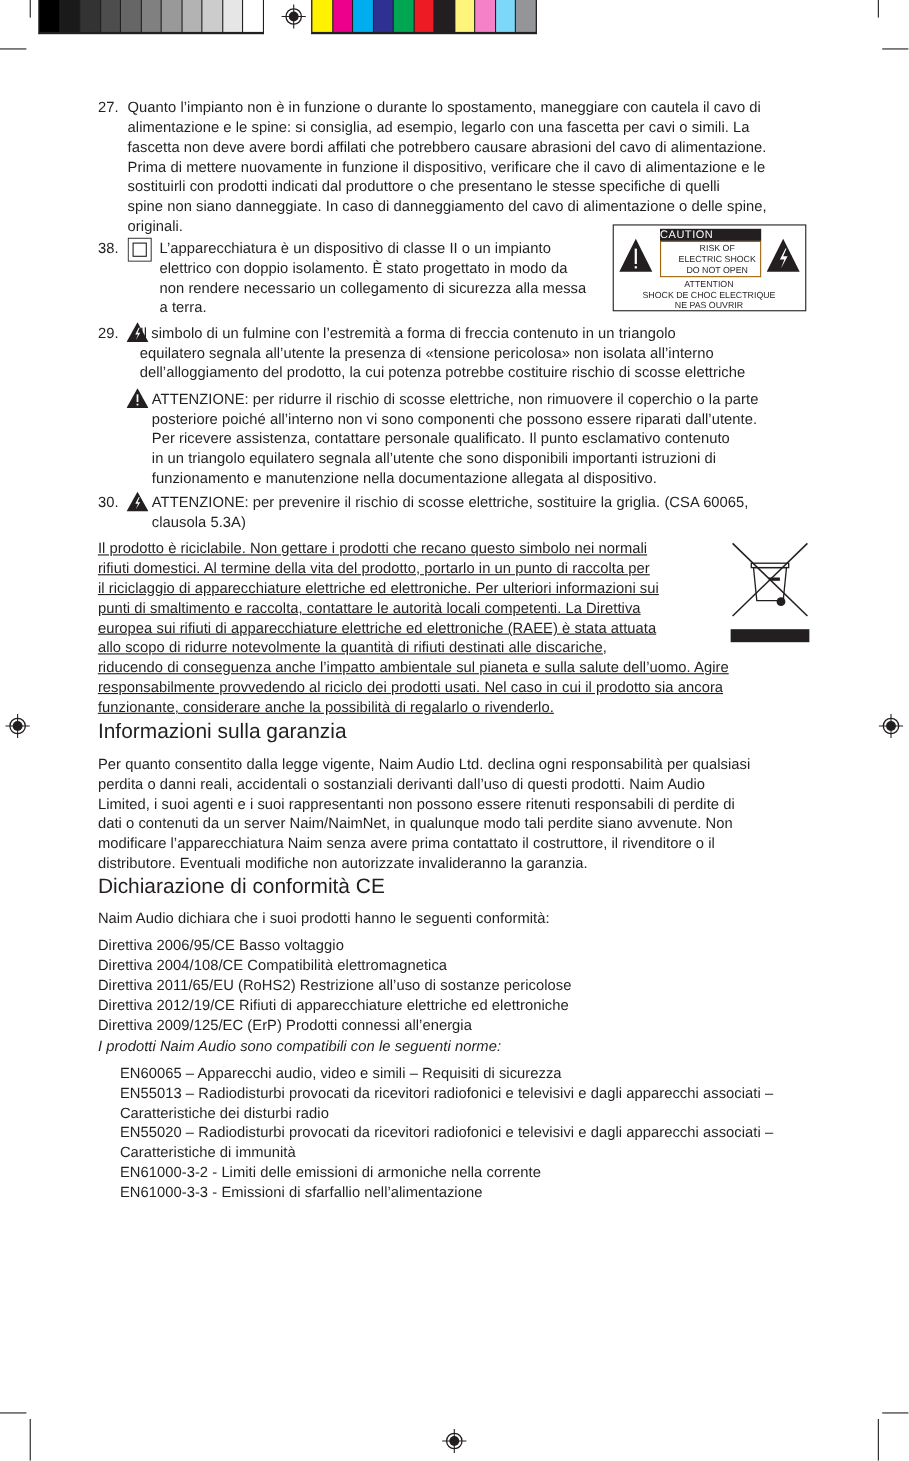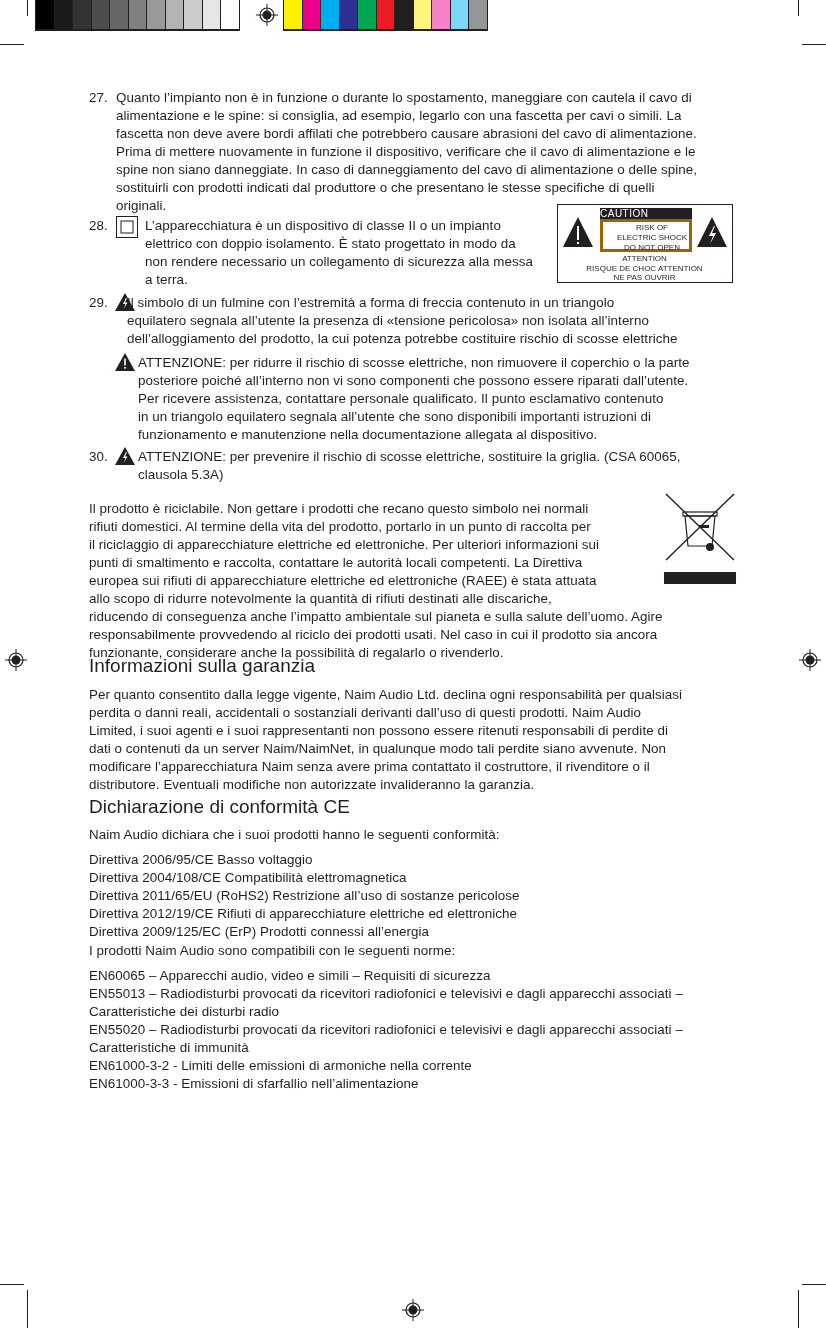--- a/index.html
+++ b/index.html
@@ -87,28 +87,28 @@
   <line x1="1" y1="12" x2="23" y2="12" stroke="#231f20" stroke-width="1"></line>
 </svg>
 
 <div class="item txt" style="top:89px;">
   <span class="num">27.</span>
   <div class="body-indent">
     <span class="line">Quanto l’impianto non è in funzione o durante lo spostamento, maneggiare con cautela il cavo di</span>
     <span class="line">alimentazione e le spine: si consiglia, ad esempio, legarlo con una fascetta per cavi o simili. La</span>
     <span class="line">fascetta non deve avere bordi affilati che potrebbero causare abrasioni del cavo di alimentazione.</span>
     <span class="line">Prima di mettere nuovamente in funzione il dispositivo, verificare che il cavo di alimentazione e le</span>
+    <span class="line">sostituirli con prodotti indicati dal produttore o che presentano le stesse specifiche di quelli</span>
     <span class="line">spine non siano danneggiate. In caso di danneggiamento del cavo di alimentazione o delle spine,</span>
-    <span class="line">sostituirli con prodotti indicati dal produttore o che presentano le stesse specifiche di quelli</span>
     <span class="line">originali.</span>
   </div>
 </div>
 
 <div class="item txt" style="top:217px;width:460px;">
-  <span class="num">28.</span>
+  <span class="num">38.</span>
   <svg class="abs" style="left:27px;top:-1px;" width="22" height="22" viewBox="0 0 22 22">
     <rect x="0.5" y="0.5" width="21" height="21" fill="none" stroke="#231f20" stroke-width="1"></rect>
     <rect x="5" y="5" width="12" height="12" fill="none" stroke="#231f20" stroke-width="1"></rect>
   </svg>
   <div style="margin-left:56px;">
     <span class="line">L’apparecchiatura è un dispositivo di classe II o un impianto</span>
     <span class="line">elettrico con doppio isolamento. È stato progettato in modo da</span>
     <span class="line">non rendere necessario un collegamento di sicurezza alla messa</span>
     <span class="line">a terra.</span>
   </div>
@@ -118,28 +118,28 @@
   <svg class="abs" style="left:4px;top:11px;" width="32" height="32" viewBox="0 0 32 32">
     <polygon points="16,1 31,31 1,31" fill="#231f20"></polygon>
     <rect x="15" y="10" width="2" height="14" fill="#fff"></rect>
     <rect x="15" y="26" width="2" height="2" fill="#fff"></rect>
   </svg>
   <svg class="abs" style="left:138px;top:11px;" width="32" height="32" viewBox="0 0 32 32">
     <polygon points="16,1 31,31 1,31" fill="#231f20"></polygon>
     <polygon points="18,10 13,20 17,20 14,28 20,17 16,17 19,10" fill="#fff"></polygon>
   </svg>
   <div class="abs" style="left:42px;top:3px;width:92px;height:11px;background:#231f20;color:#fff;font-size:10px;line-height:11px;text-align:left;letter-spacing:0.5px;">CAUTION</div>
-  <div class="abs" style="left:42px;top:14px;width:92px;height:33px;border:3px solid #a16207;box-sizing:border-box;font-size:8px;line-height:10px;text-align:center;padding-top:1px;padding-left:12px;">
+  <div class="abs" style="left:42px;top:14px;width:92px;height:33px;border:1px solid #a16207;box-sizing:border-box;font-size:8px;line-height:10px;text-align:center;padding-top:1px;padding-left:12px;">
     <span class="line">RISK OF</span>
     <span class="line">ELECTRIC SHOCK</span>
     <span class="line">DO NOT OPEN</span>
   </div>
   <div class="abs" style="left:0;top:49px;width:173px;font-size:8px;line-height:9.5px;text-align:center;">
     <span class="line">ATTENTION</span>
-    <span class="line">RISQUE DE CHOC ATTENTION</span>
+    <span class="line">SHOCK DE CHOC ELECTRIQUE</span>
     <span class="line">NE PAS OUVRIR</span>
   </div>
 </div>
 
 <div class="item txt" style="top:294px;">
   <span class="num">29.</span>
   <svg class="abs" style="left:26px;top:-1px;" width="20" height="18" viewBox="0 0 20 18">
     <polygon points="10,0 20,18 0,18" fill="#231f20"></polygon>
     <polygon points="11,5 8,11 10.5,11 8.5,16 12.5,9.5 10,9.5 12,5" fill="#fff"></polygon>
   </svg>
@@ -167,21 +167,21 @@
   <svg class="abs" style="left:26px;top:-1px;" width="20" height="18" viewBox="0 0 20 18">
     <polygon points="10,0 20,18 0,18" fill="#231f20"></polygon>
     <polygon points="11,5 8,11 10.5,11 8.5,16 12.5,9.5 10,9.5 12,5" fill="#fff"></polygon>
   </svg>
   <div style="margin-left:49px;">
     <span class="line">ATTENZIONE: per prevenire il rischio di scosse elettriche, sostituire la griglia. (CSA 60065,</span>
     <span class="line">clausola 5.3A)</span>
   </div>
 </div>
 
-<div class="para txt" style="top:500px;">
+<div class="para txt" style="top:490px;text-decoration:underline;">
   <span class="line">Il prodotto è riciclabile. Non gettare i prodotti che recano questo simbolo nei normali</span>
   <span class="line">rifiuti domestici. Al termine della vita del prodotto, portarlo in un punto di raccolta per</span>
   <span class="line">il riciclaggio di apparecchiature elettriche ed elettroniche. Per ulteriori informazioni sui</span>
   <span class="line">punti di smaltimento e raccolta, contattare le autorità locali competenti. La Direttiva</span>
   <span class="line">europea sui rifiuti di apparecchiature elettriche ed elettroniche (RAEE) è stata attuata</span>
   <span class="line">allo scopo di ridurre notevolmente la quantità di rifiuti destinati alle discariche,</span>
   <span class="line">riducendo di conseguenza anche l’impatto ambientale sul pianeta e sulla salute dell’uomo. Agire</span>
   <span class="line">responsabilmente provvedendo al riciclo dei prodotti usati. Nel caso in cui il prodotto sia ancora</span>
   <span class="line">funzionante, considerare anche la possibilità di regalarlo o rivenderlo.</span>
 </div>
@@ -207,22 +207,22 @@
 
 <h2 style="top:796px;">Dichiarazione di conformità CE</h2>
 <div class="para txt" style="top:826px;">Naim Audio dichiara che i suoi prodotti hanno le seguenti conformità:</div>
 <div class="para txt" style="top:851px;">
   <span class="line">Direttiva 2006/95/CE Basso voltaggio</span>
   <span class="line">Direttiva 2004/108/CE Compatibilità elettromagnetica</span>
   <span class="line">Direttiva 2011/65/EU (RoHS2) Restrizione all’uso di sostanze pericolose</span>
   <span class="line">Direttiva 2012/19/CE Rifiuti di apparecchiature elettriche ed elettroniche</span>
   <span class="line">Direttiva 2009/125/EC (ErP) Prodotti connessi all’energia</span>
 </div>
-<div class="para txt" style="top:942px;">I prodotti Naim Audio sono compatibili con le seguenti norme:</div>
-<div class="para txt" style="top:967px;">
+<div class="para txt" style="top:942px;font-style:italic;">I prodotti Naim Audio sono compatibili con le seguenti norme:</div>
+<div class="para txt" style="top:967px;margin-left:20px;">
   <span class="line">EN60065 – Apparecchi audio, video e simili – Requisiti di sicurezza</span>
   <span class="line">EN55013 – Radiodisturbi provocati da ricevitori radiofonici e televisivi e dagli apparecchi associati –</span>
   <span class="line">Caratteristiche dei disturbi radio</span>
   <span class="line">EN55020 – Radiodisturbi provocati da ricevitori radiofonici e televisivi e dagli apparecchi associati –</span>
   <span class="line">Caratteristiche di immunità</span>
   <span class="line">EN61000-3-2 - Limiti delle emissioni di armoniche nella corrente</span>
   <span class="line">EN61000-3-3 - Emissioni di sfarfallio nell’alimentazione</span>
 </div>
 
 <div class="footer-text" style="left:64px;top:1302px;white-space:pre;">Muso Statutory Multi Rev 1S.indd   16</div>

